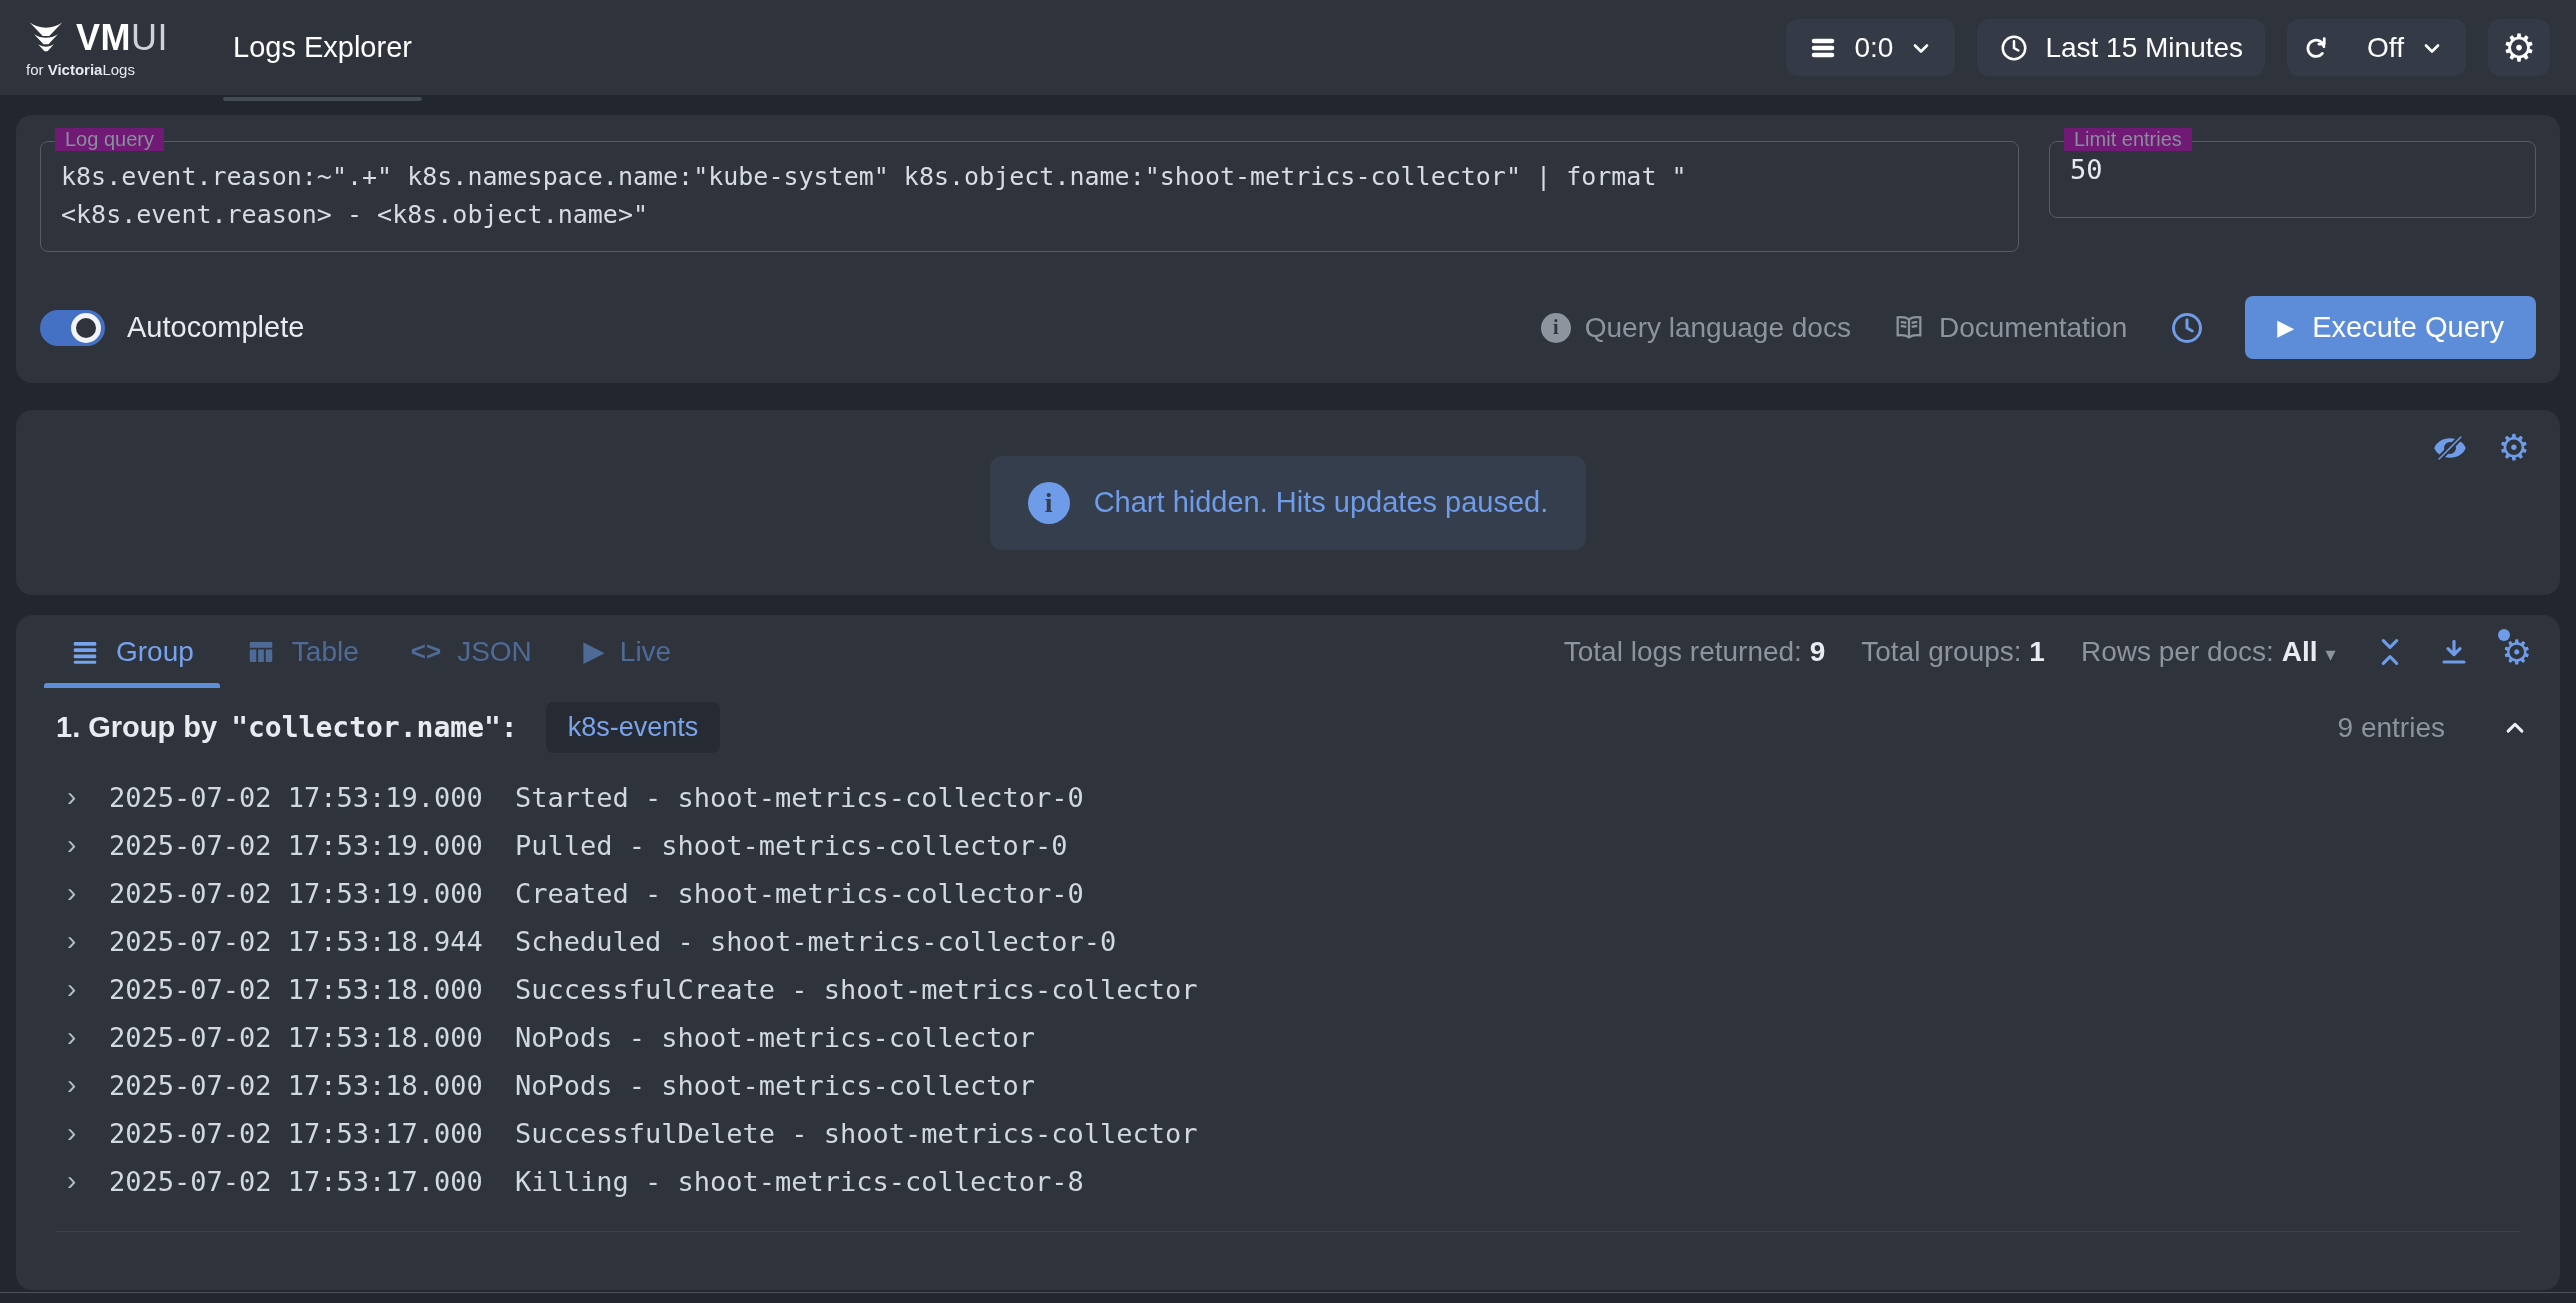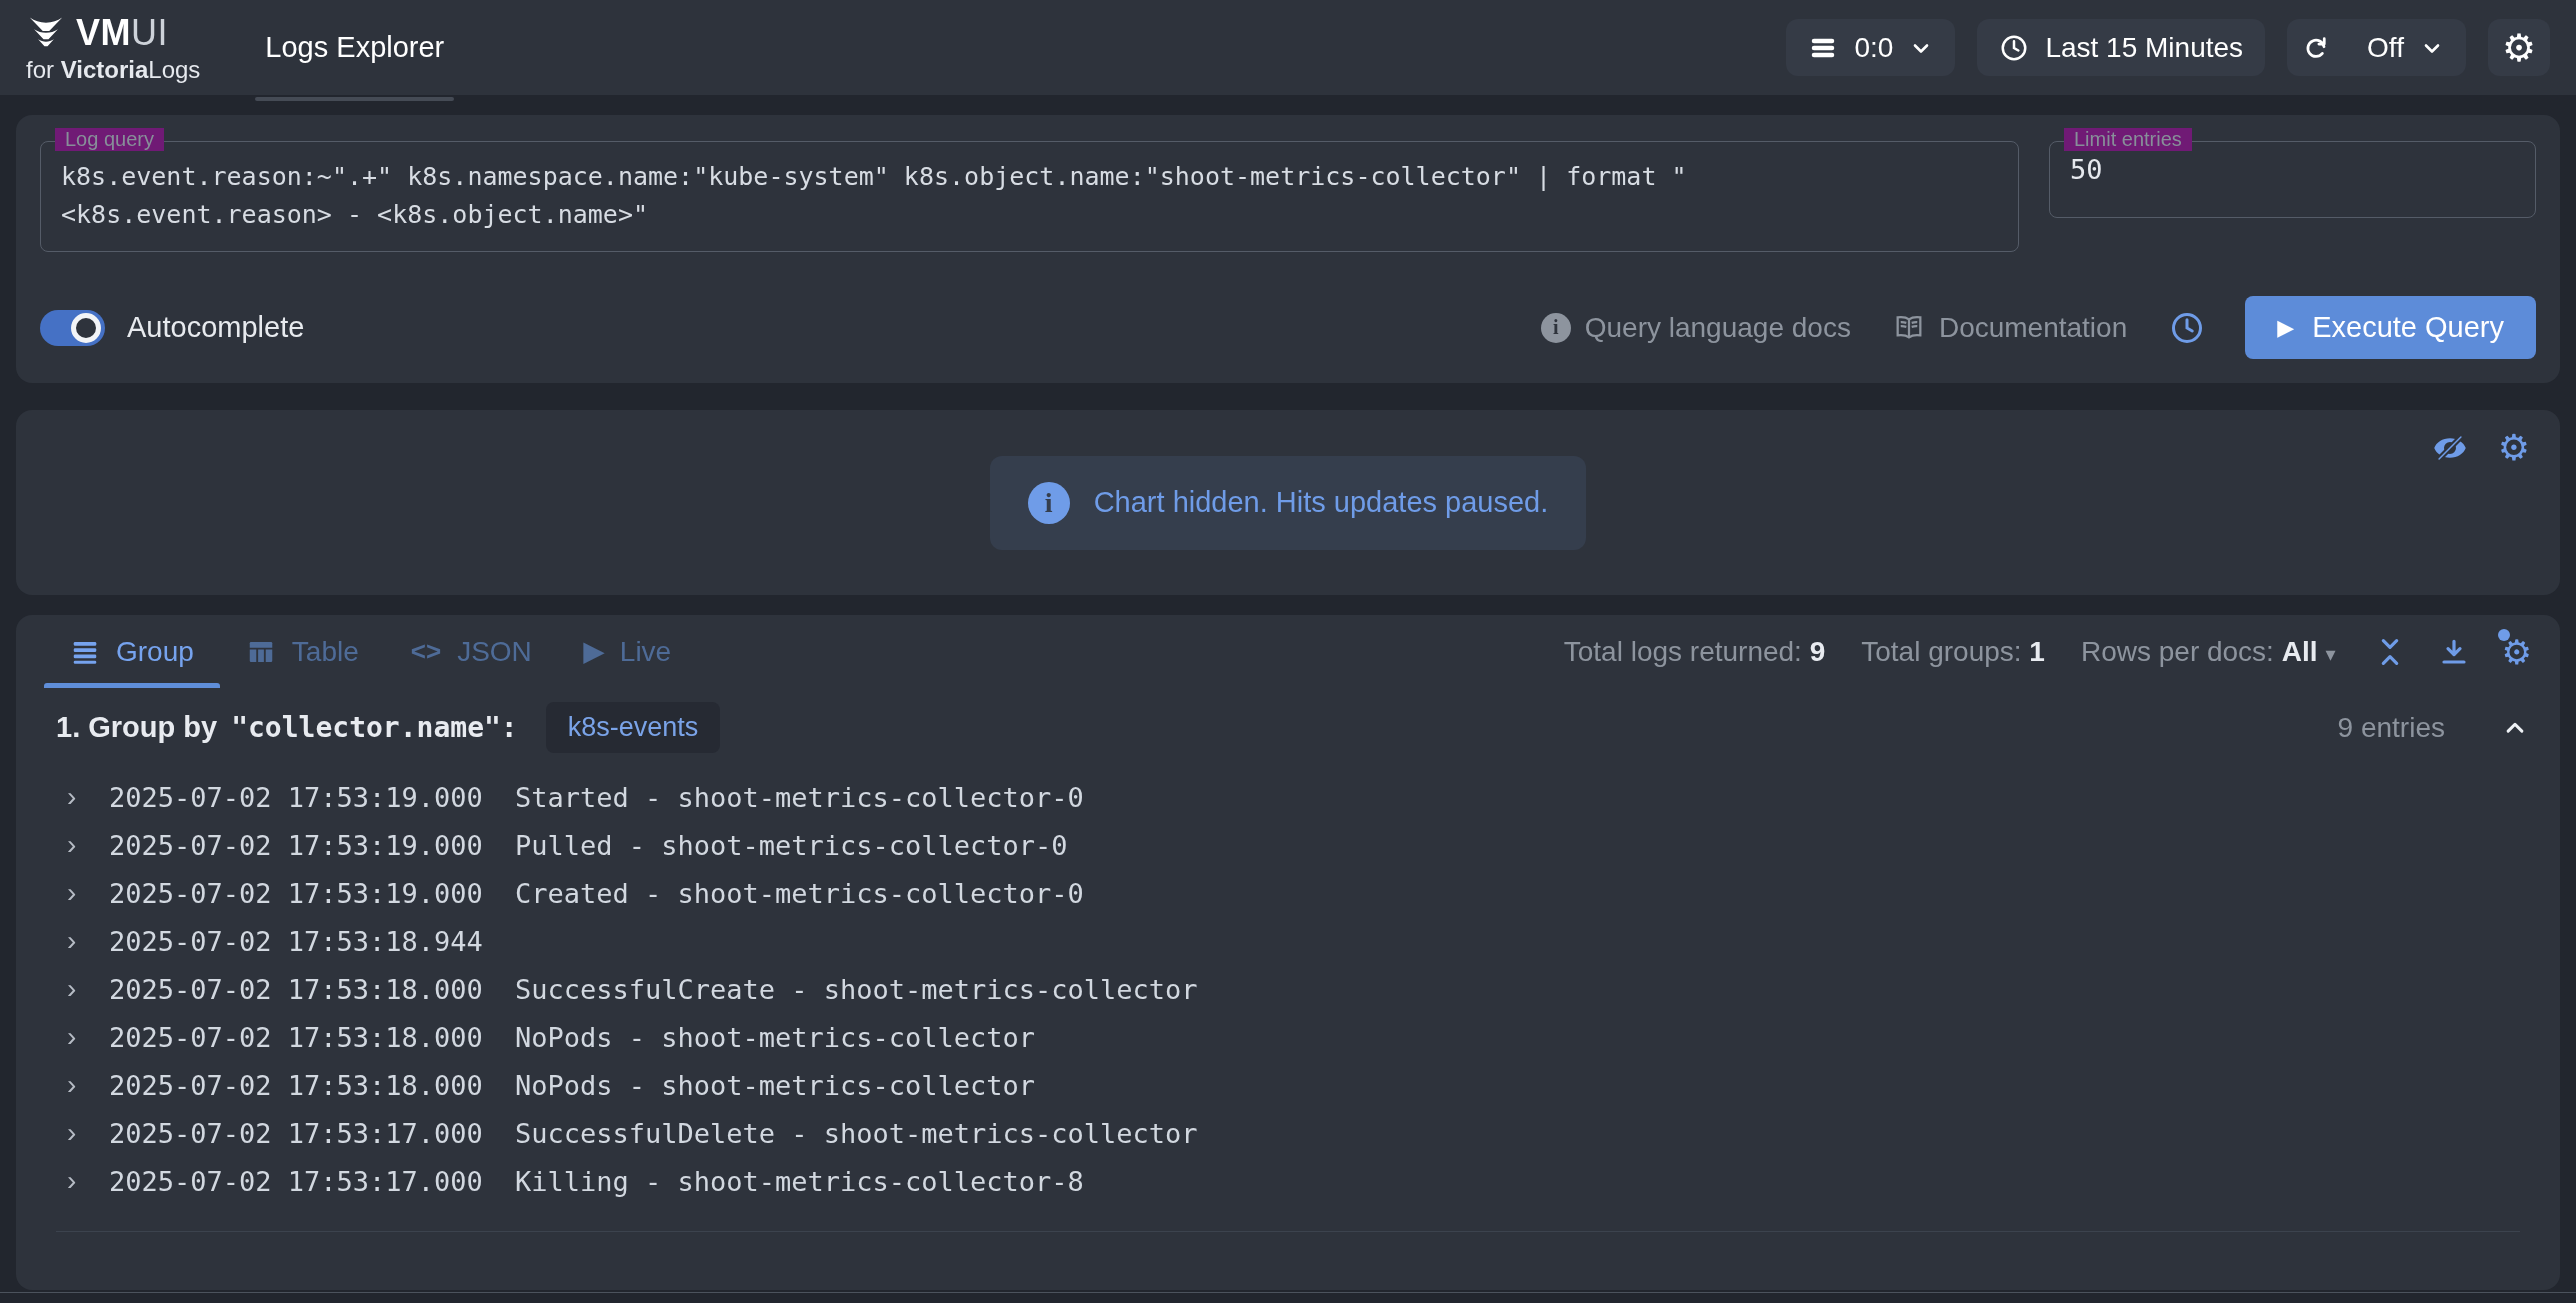--- a/index.html
+++ b/index.html
@@ -17,21 +17,21 @@
   header {
     height:95px; background:#2e333c; display:flex; align-items:center;
     padding:0 26px; flex-shrink:0;
   }
   .logo { display:flex; flex-direction:column; justify-content:center; margin-right:55px; }
   .logo-top { display:flex; align-items:center; gap:10px; }
   .logo-top svg { width:40px; height:34px; color:#ffffff; }
   .brand { font-size:36px; letter-spacing:0.5px; color:#fff; }
   .brand b { font-weight:700; }
   .brand span { font-weight:300; color:#cdd2d9; }
-  .logo-sub { font-size:24px; color:#e6e9ee; margin-top:2px; }
+  .logo-sub { font-size:15px; color:#e6e9ee; margin-top:2px; }
   .logo-sub b { font-weight:700; }
   .header-tab {
     position:relative; height:117px; display:flex; align-items:center;
     padding:4px 10px; font-size:29px; color:#fff; cursor:pointer;
   }
   .header-tab::after {
     content:""; position:absolute; left:0; right:0; bottom:5px; height:4px;
     background:#454b55; border-radius:2px;
   }
   .header-spacer { flex:1; }
@@ -369,20 +369,21 @@
 
   <div class="log-row">
     <span class="row-chev">›</span>
     <span class="log-ts">2025-07-02 17:53:19.000</span>
     <span class="log-msg">Created - shoot-metrics-collector-0</span>
   </div>
 
   <div class="log-row">
     <span class="row-chev">›</span>
     <span class="log-ts">2025-07-02 17:53:18.944</span>
+    <span class="log-msg">Scheduled - shoot-metrics-collector-0</span>
   </div>
 
   <div class="log-row">
     <span class="row-chev">›</span>
     <span class="log-ts">2025-07-02 17:53:18.000</span>
     <span class="log-msg">SuccessfulCreate - shoot-metrics-collector</span>
   </div>
 
   <div class="log-row">
     <span class="row-chev">›</span>

